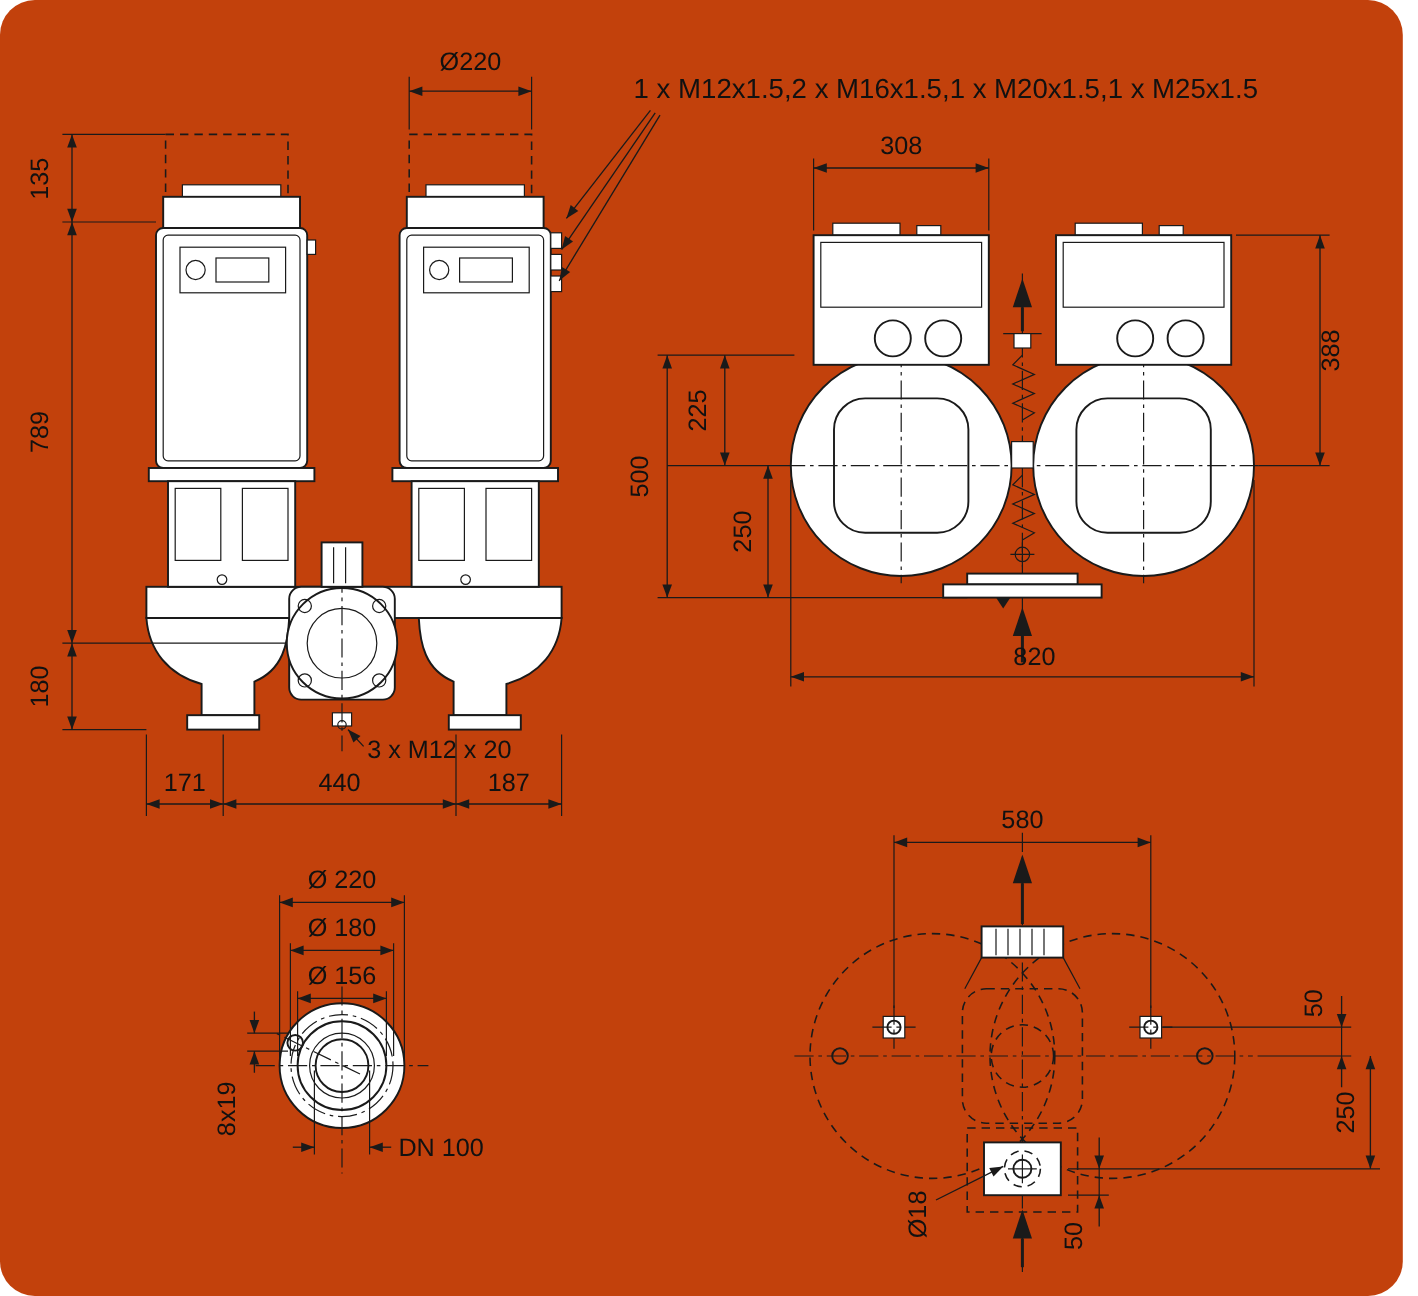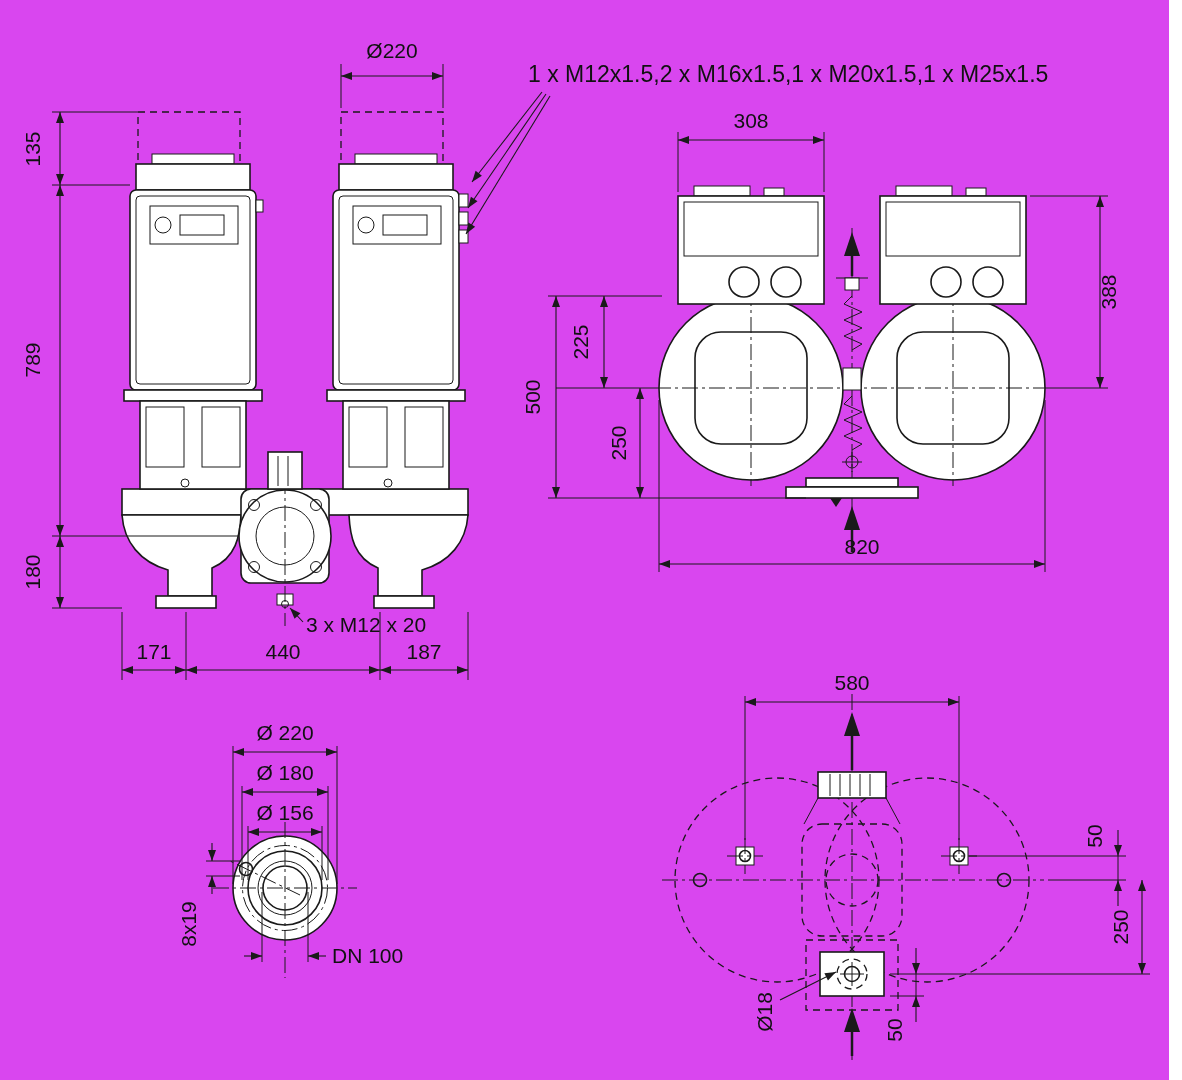--- a/index.html
+++ b/index.html
@@ -1,16 +1,16 @@
 <!DOCTYPE html>
 <html><head>
 <meta charset="utf-8">
 <style>
   html,body{margin:0;padding:0;background:#fff;}
-  .page{position:relative;width:1169px;height:1080px;background:#d946ef;overflow:hidden;}
+  .page{position:relative;width:1169px;height:1080px;background:#c2410c;overflow:hidden;border-radius:29px;}
   svg{display:block;}
   .obj  {fill:none;stroke:#1a1a1a;stroke-width:1.6;}
   .objw {fill:#fff;stroke:#1a1a1a;stroke-width:1.6;}
   .thin {fill:none;stroke:#1a1a1a;stroke-width:1;}
   .thinw{fill:#fff;stroke:#1a1a1a;stroke-width:1;}
   .dash {fill:none;stroke:#1a1a1a;stroke-width:1.3;stroke-dasharray:7 5;}
   .cl   {fill:none;stroke:#1a1a1a;stroke-width:1;stroke-dasharray:16 4 3 4;}
   .dim  {fill:none;stroke:#1a1a1a;stroke-width:1.1;}
   .ext  {fill:none;stroke:#1a1a1a;stroke-width:1;}
   .fillb{fill:#1a1a1a;stroke:none;}

